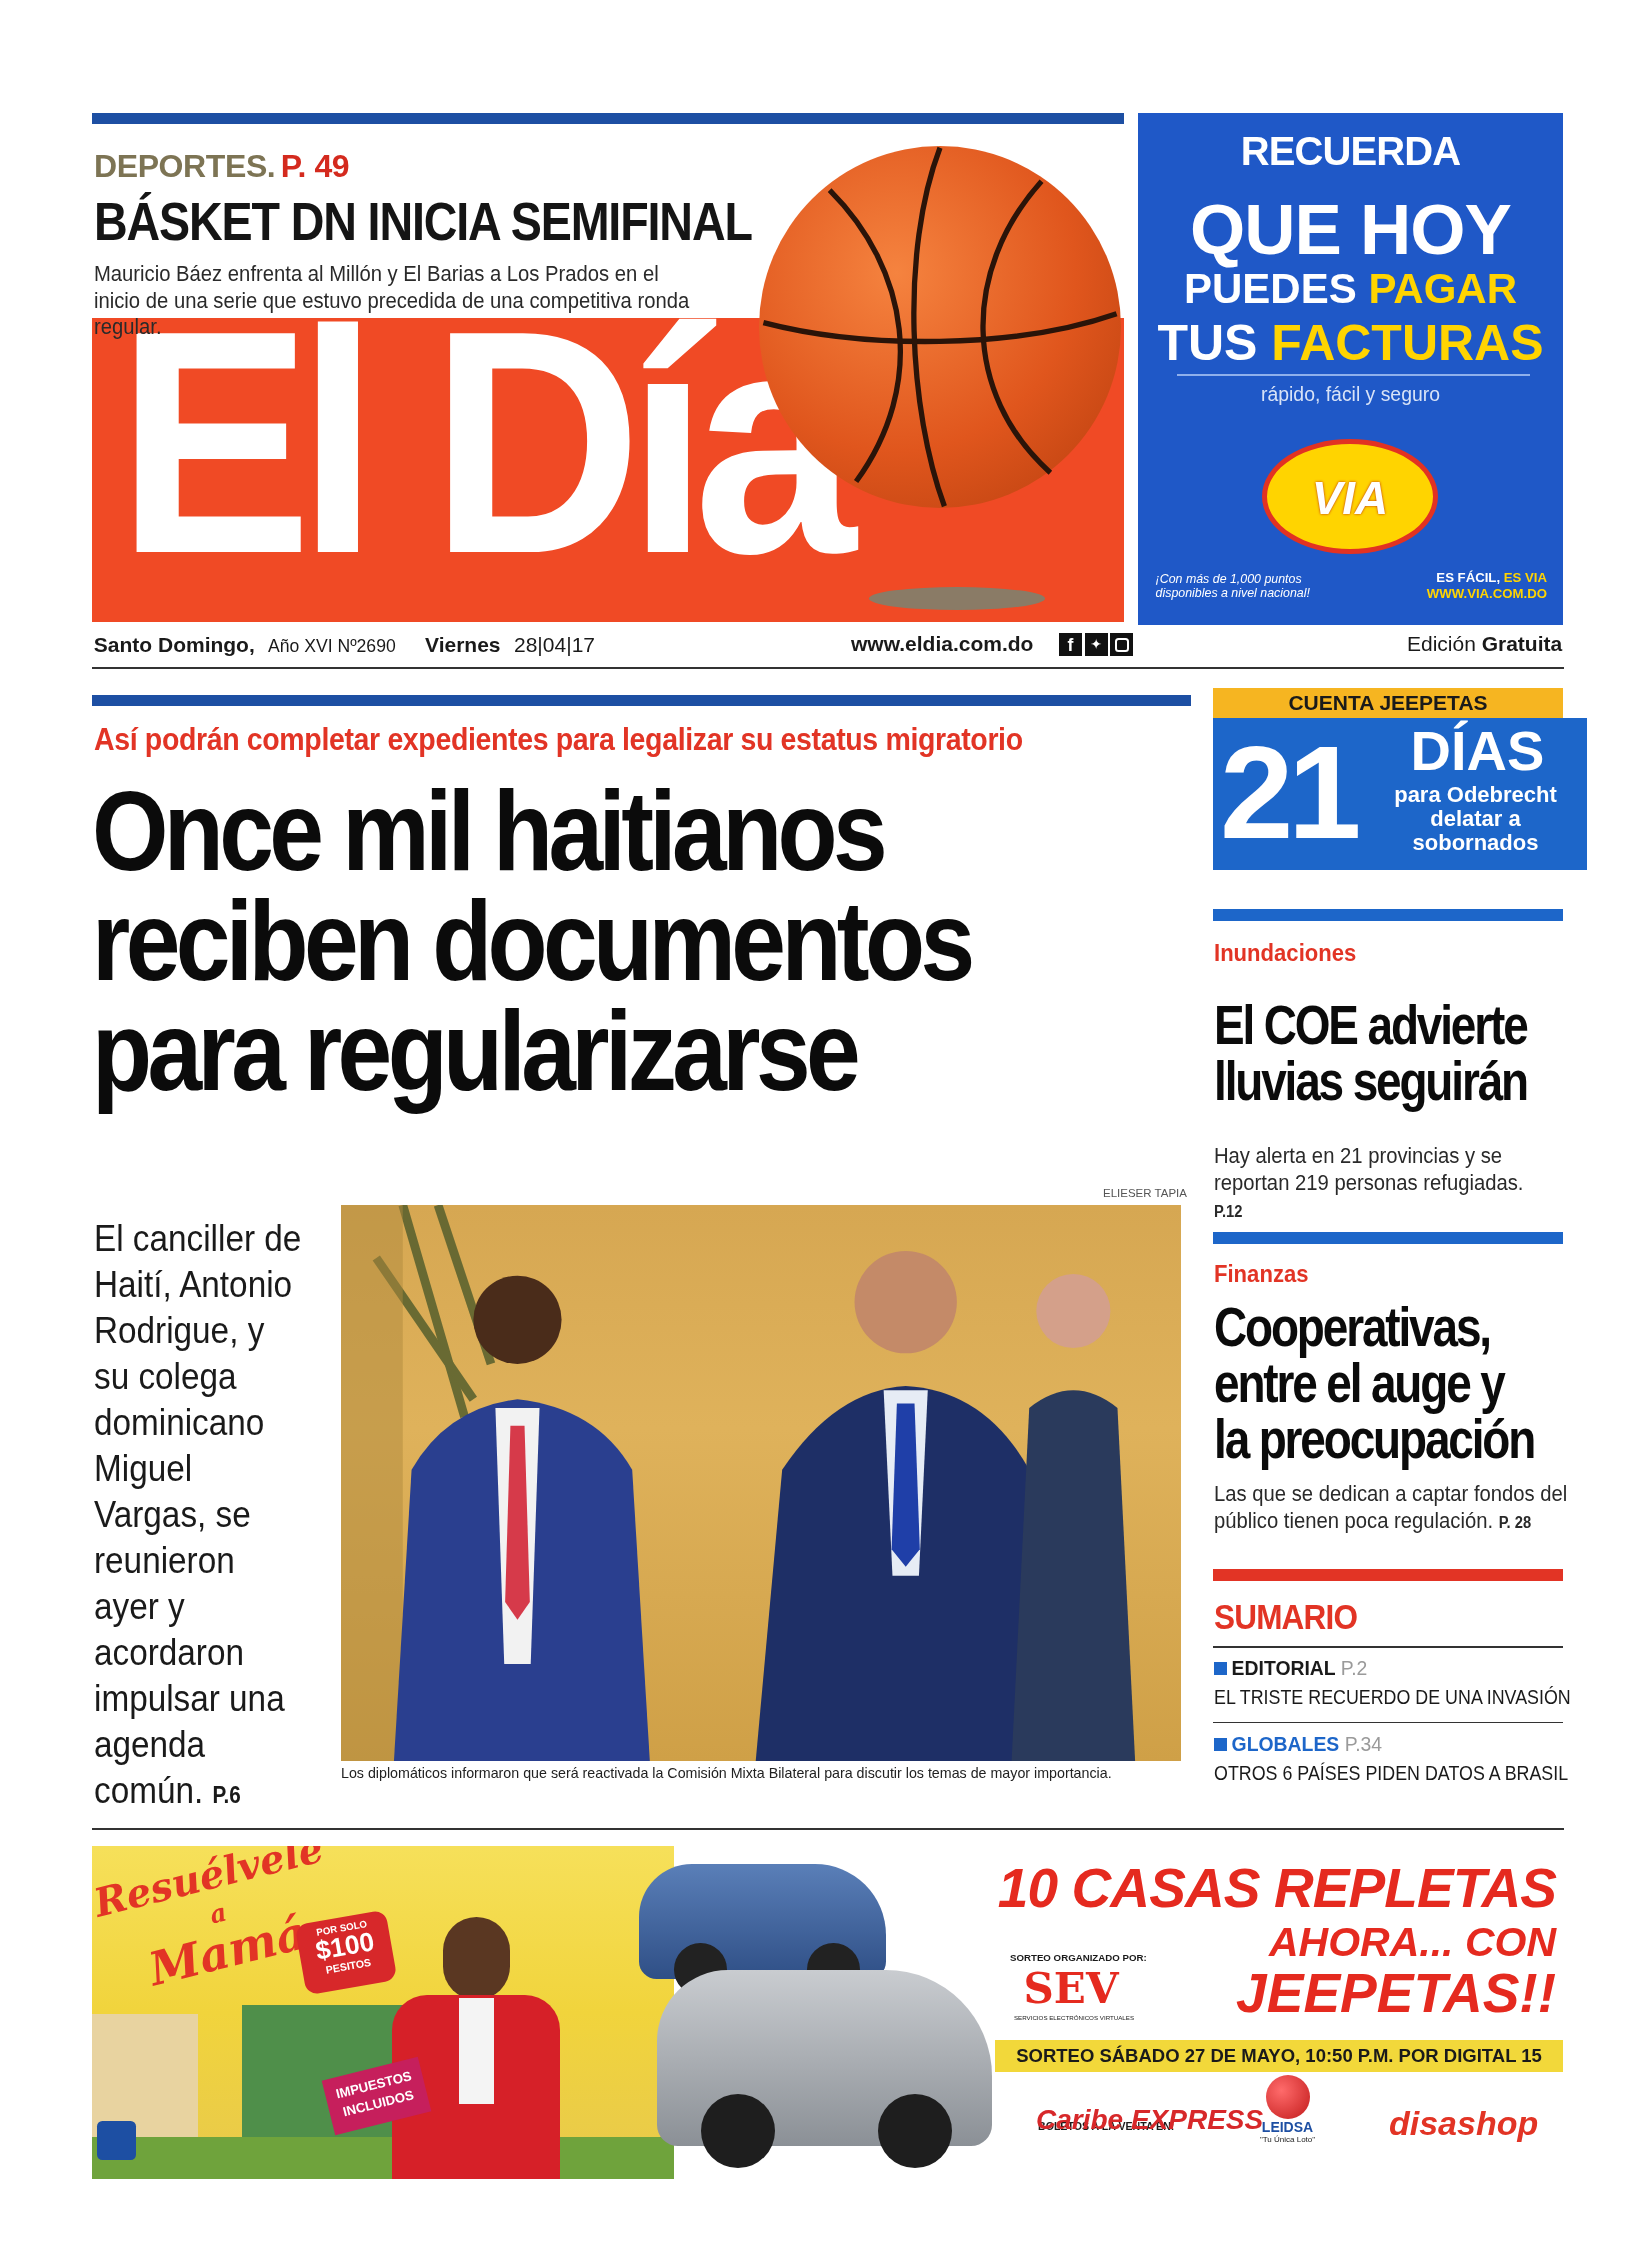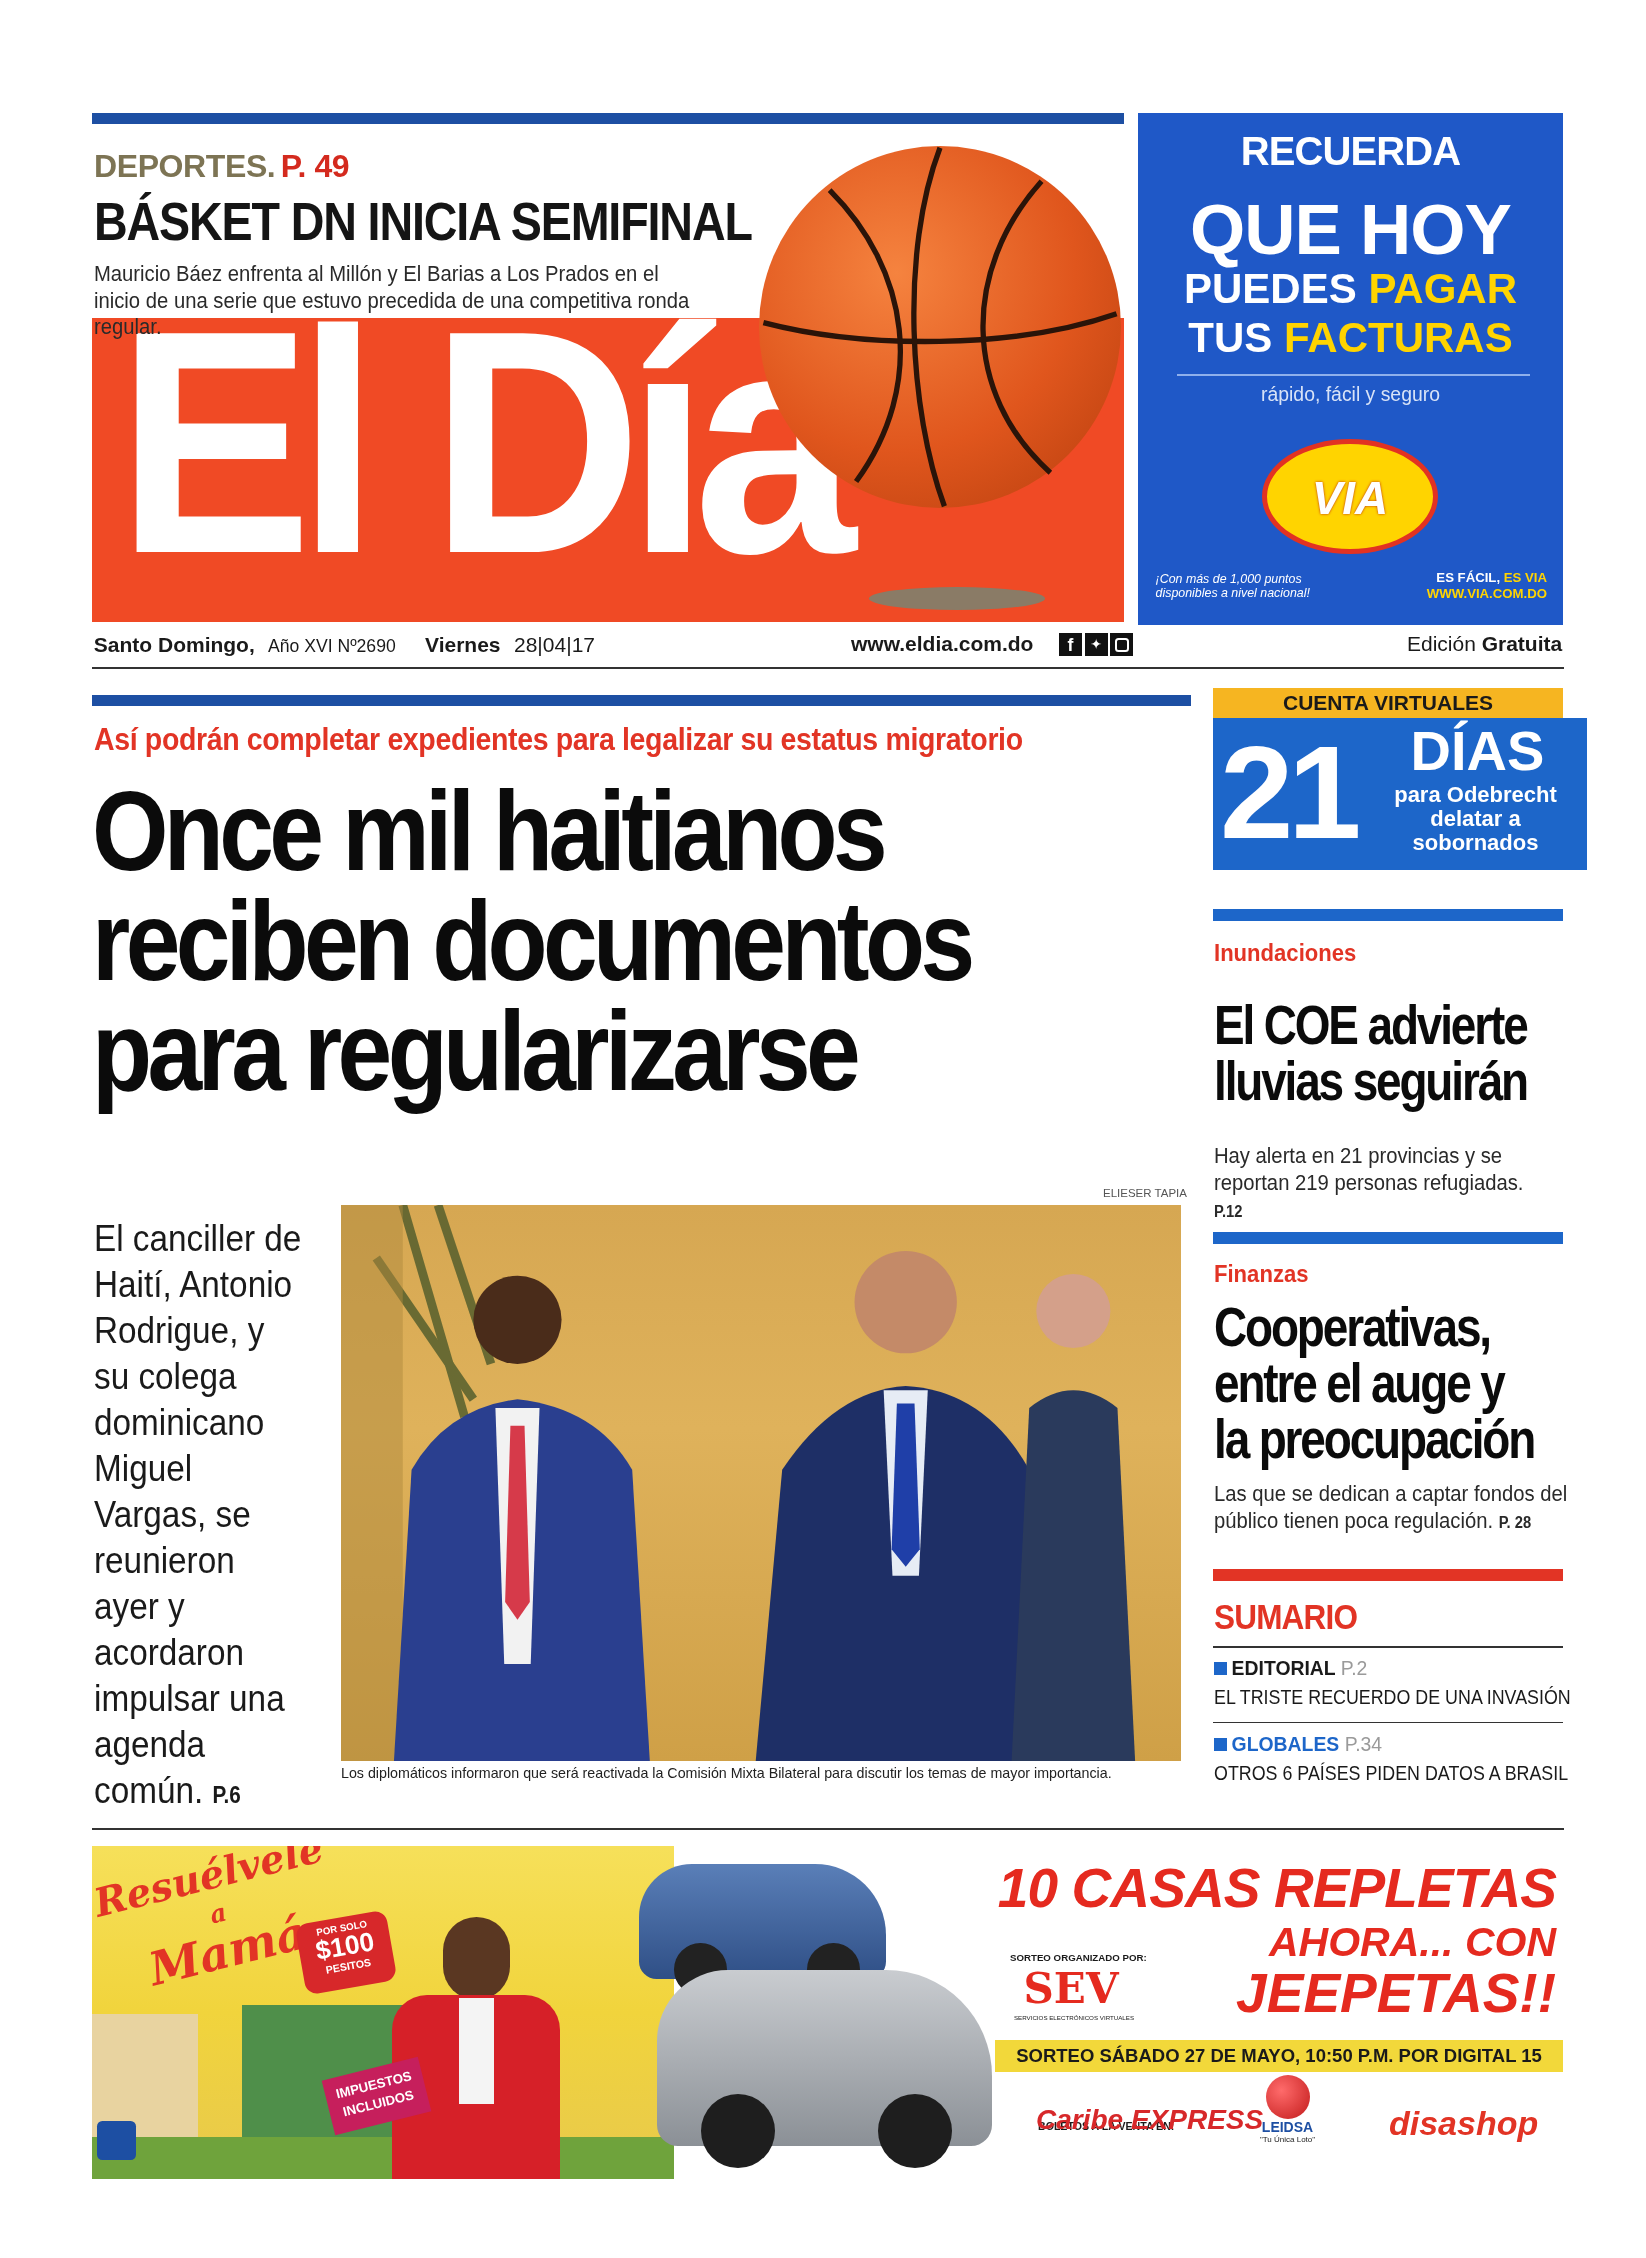--- a/index.html
+++ b/index.html
@@ -85,21 +85,21 @@
       <path d="M205 2 C 160 120, 170 300, 210 408"></path>
     </g>
   </svg>
 </div>
 <div class="abs ball-shadow"></div>
 
 <div class="abs ad-via">
   <div class="l1" style="top:16px;font-size:40px;letter-spacing:-0.9px;">RECUERDA</div>
   <div class="l1" style="top:76px;font-size:71px;letter-spacing:-0.9px;">QUE HOY</div>
   <div class="l1" style="top:152px;font-size:42px;"><span>PUEDES </span><span style="color:#ffd400">PAGAR</span></div>
-  <div class="l1" style="top:201px;font-size:42px;"><span>TUS </span><span style="color:#ffd400">FACTURAS</span></div>
+  <div class="l1" style="top:201px;font-size:50px;"><span>TUS </span><span style="color:#ffd400">FACTURAS</span></div>
   <div class="sep" style="top:261px;"></div>
   <div class="l1" style="top:270px;font-size:19.4px;font-weight:normal;color:#d8e3f7;">rápido, fácil y seguro</div>
   <div class="via-logo" style="top:326px;">
       <span>VIA</span>
     </div>
   <div style="position:absolute;left:17.6px;top:459px;width:176px;font-size:12.4px;font-style:italic;line-height:14px;">¡Con más de 1,000 puntos disponibles a nivel nacional!</div>
   <div style="position:absolute;right:16px;top:457px;text-align:right;font-size:13.2px;font-weight:bold;line-height:16px;">
     <span>ES FÁCIL, </span><span style="color:#ffd400">ES VIA</span><br>
     <span style="color:#ffd400">WWW.VIA.COM.DO</span>
   </div>
@@ -155,21 +155,21 @@
     <path d="M470 630 L500 300 Q560 210 640 205 Q730 210 780 300 L800 630 Z" fill="#1e2f66"></path>
     <path d="M615 210 L665 210 L655 420 L625 420 Z" fill="#e6ecf5"></path>
     <path d="M630 225 L650 225 L656 390 L640 410 L624 390 Z" fill="#1f3fa8"></path>
 
     <circle cx="830" cy="120" r="42" fill="#d4a08a"></circle>
     <path d="M760 630 L780 230 Q830 190 880 230 L900 630 Z" fill="#2a3a5c"></path>
   </svg>
 </div>
 <div class="abs photo-caption">Los diplomáticos informaron que será reactivada la Comisión Mixta Bilateral para discutir los temas de mayor importancia.</div>
 
-<div class="abs countdown-head">CUENTA VIRTUALES</div>
+<div class="abs countdown-head">CUENTA JEEPETAS</div>
 <div class="abs countdown-box">
   <div style="position:absolute;left:7px;top:3.5px;font-size:132px;font-weight:bold;line-height:141px;letter-spacing:-5.3px;">21</div>
   <div style="position:absolute;left:185px;top:3.5px;width:159px;text-align:center;font-size:56px;font-weight:bold;line-height:58px;">DÍAS</div>
   <div style="position:absolute;left:176px;top:65px;width:173px;text-align:center;font-size:22px;font-weight:bold;line-height:24px;">
     <div>para Odebrecht</div>
     <div>delatar a</div>
     <div>sobornados</div>
   </div>
 </div>
 

